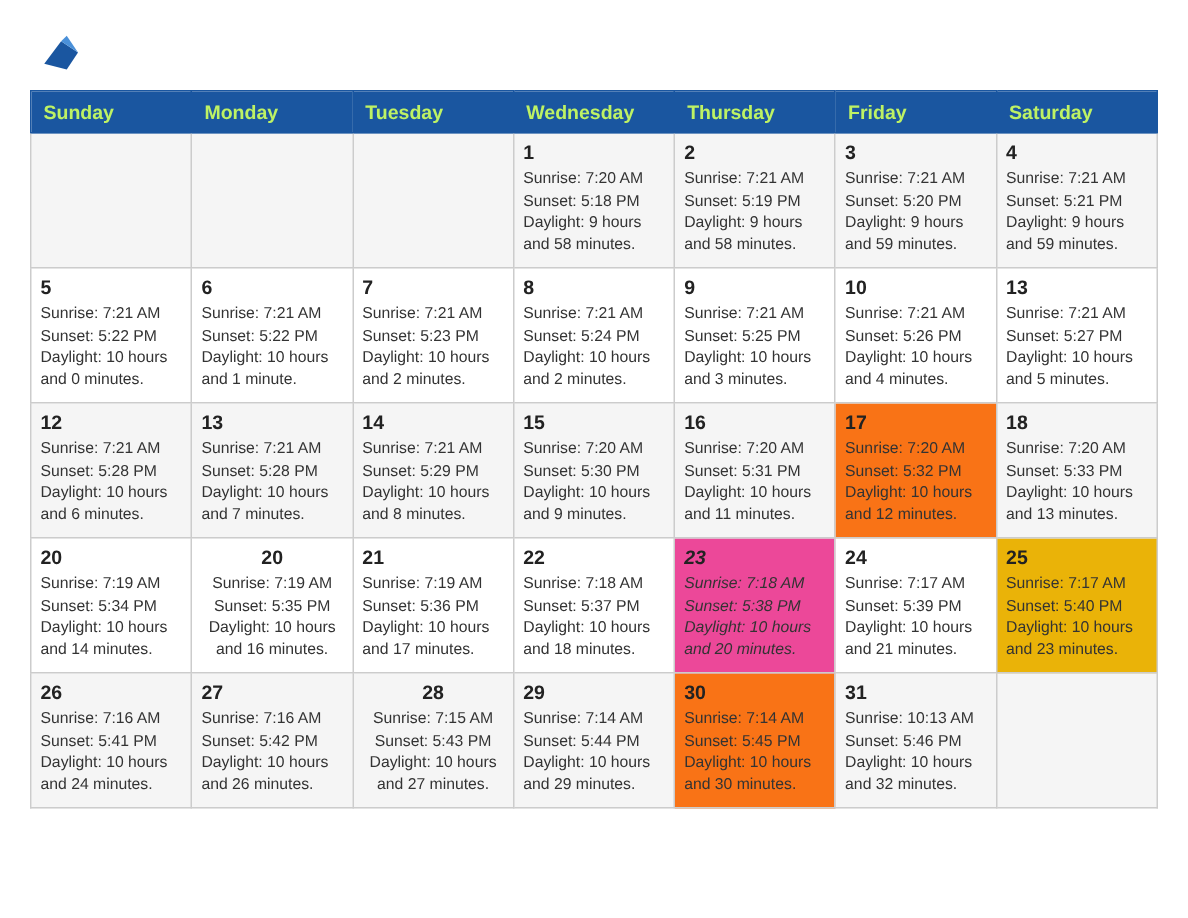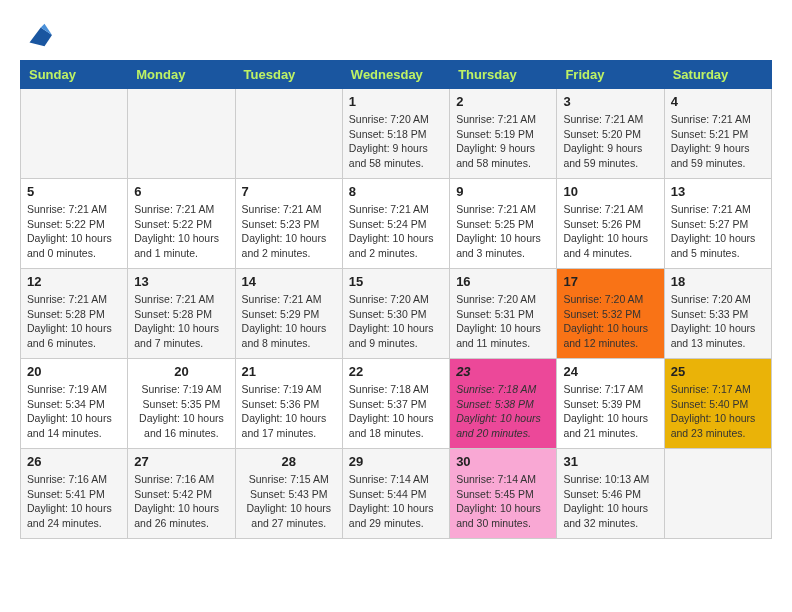--- a/index.html
+++ b/index.html
@@ -333,21 +333,21 @@
 Daylight: 10 hours
 and 27 minutes.</div>
         </td>
         <td style="background-color: rgb(245, 245, 245);">
           <div class="day-num">29</div>
           <div class="day-info" style="white-space: pre-line;">Sunrise: 7:14 AM
 Sunset: 5:44 PM
 Daylight: 10 hours
 and 29 minutes.</div>
         </td>
-        <td style="background-color: #f9a8d4;">
+        <td style="background-color: #f97316;">
           <div class="day-num">30</div>
           <div class="day-info" style="white-space: pre-line;">Sunrise: 7:14 AM
 Sunset: 5:45 PM
 Daylight: 10 hours
 and 30 minutes.</div>
         </td>
         <td style="background-color: rgb(245, 245, 245);">
           <div class="day-num">31</div>
           <div class="day-info" style="white-space: pre-line;">Sunrise: 10:13 AM
 Sunset: 5:46 PM

